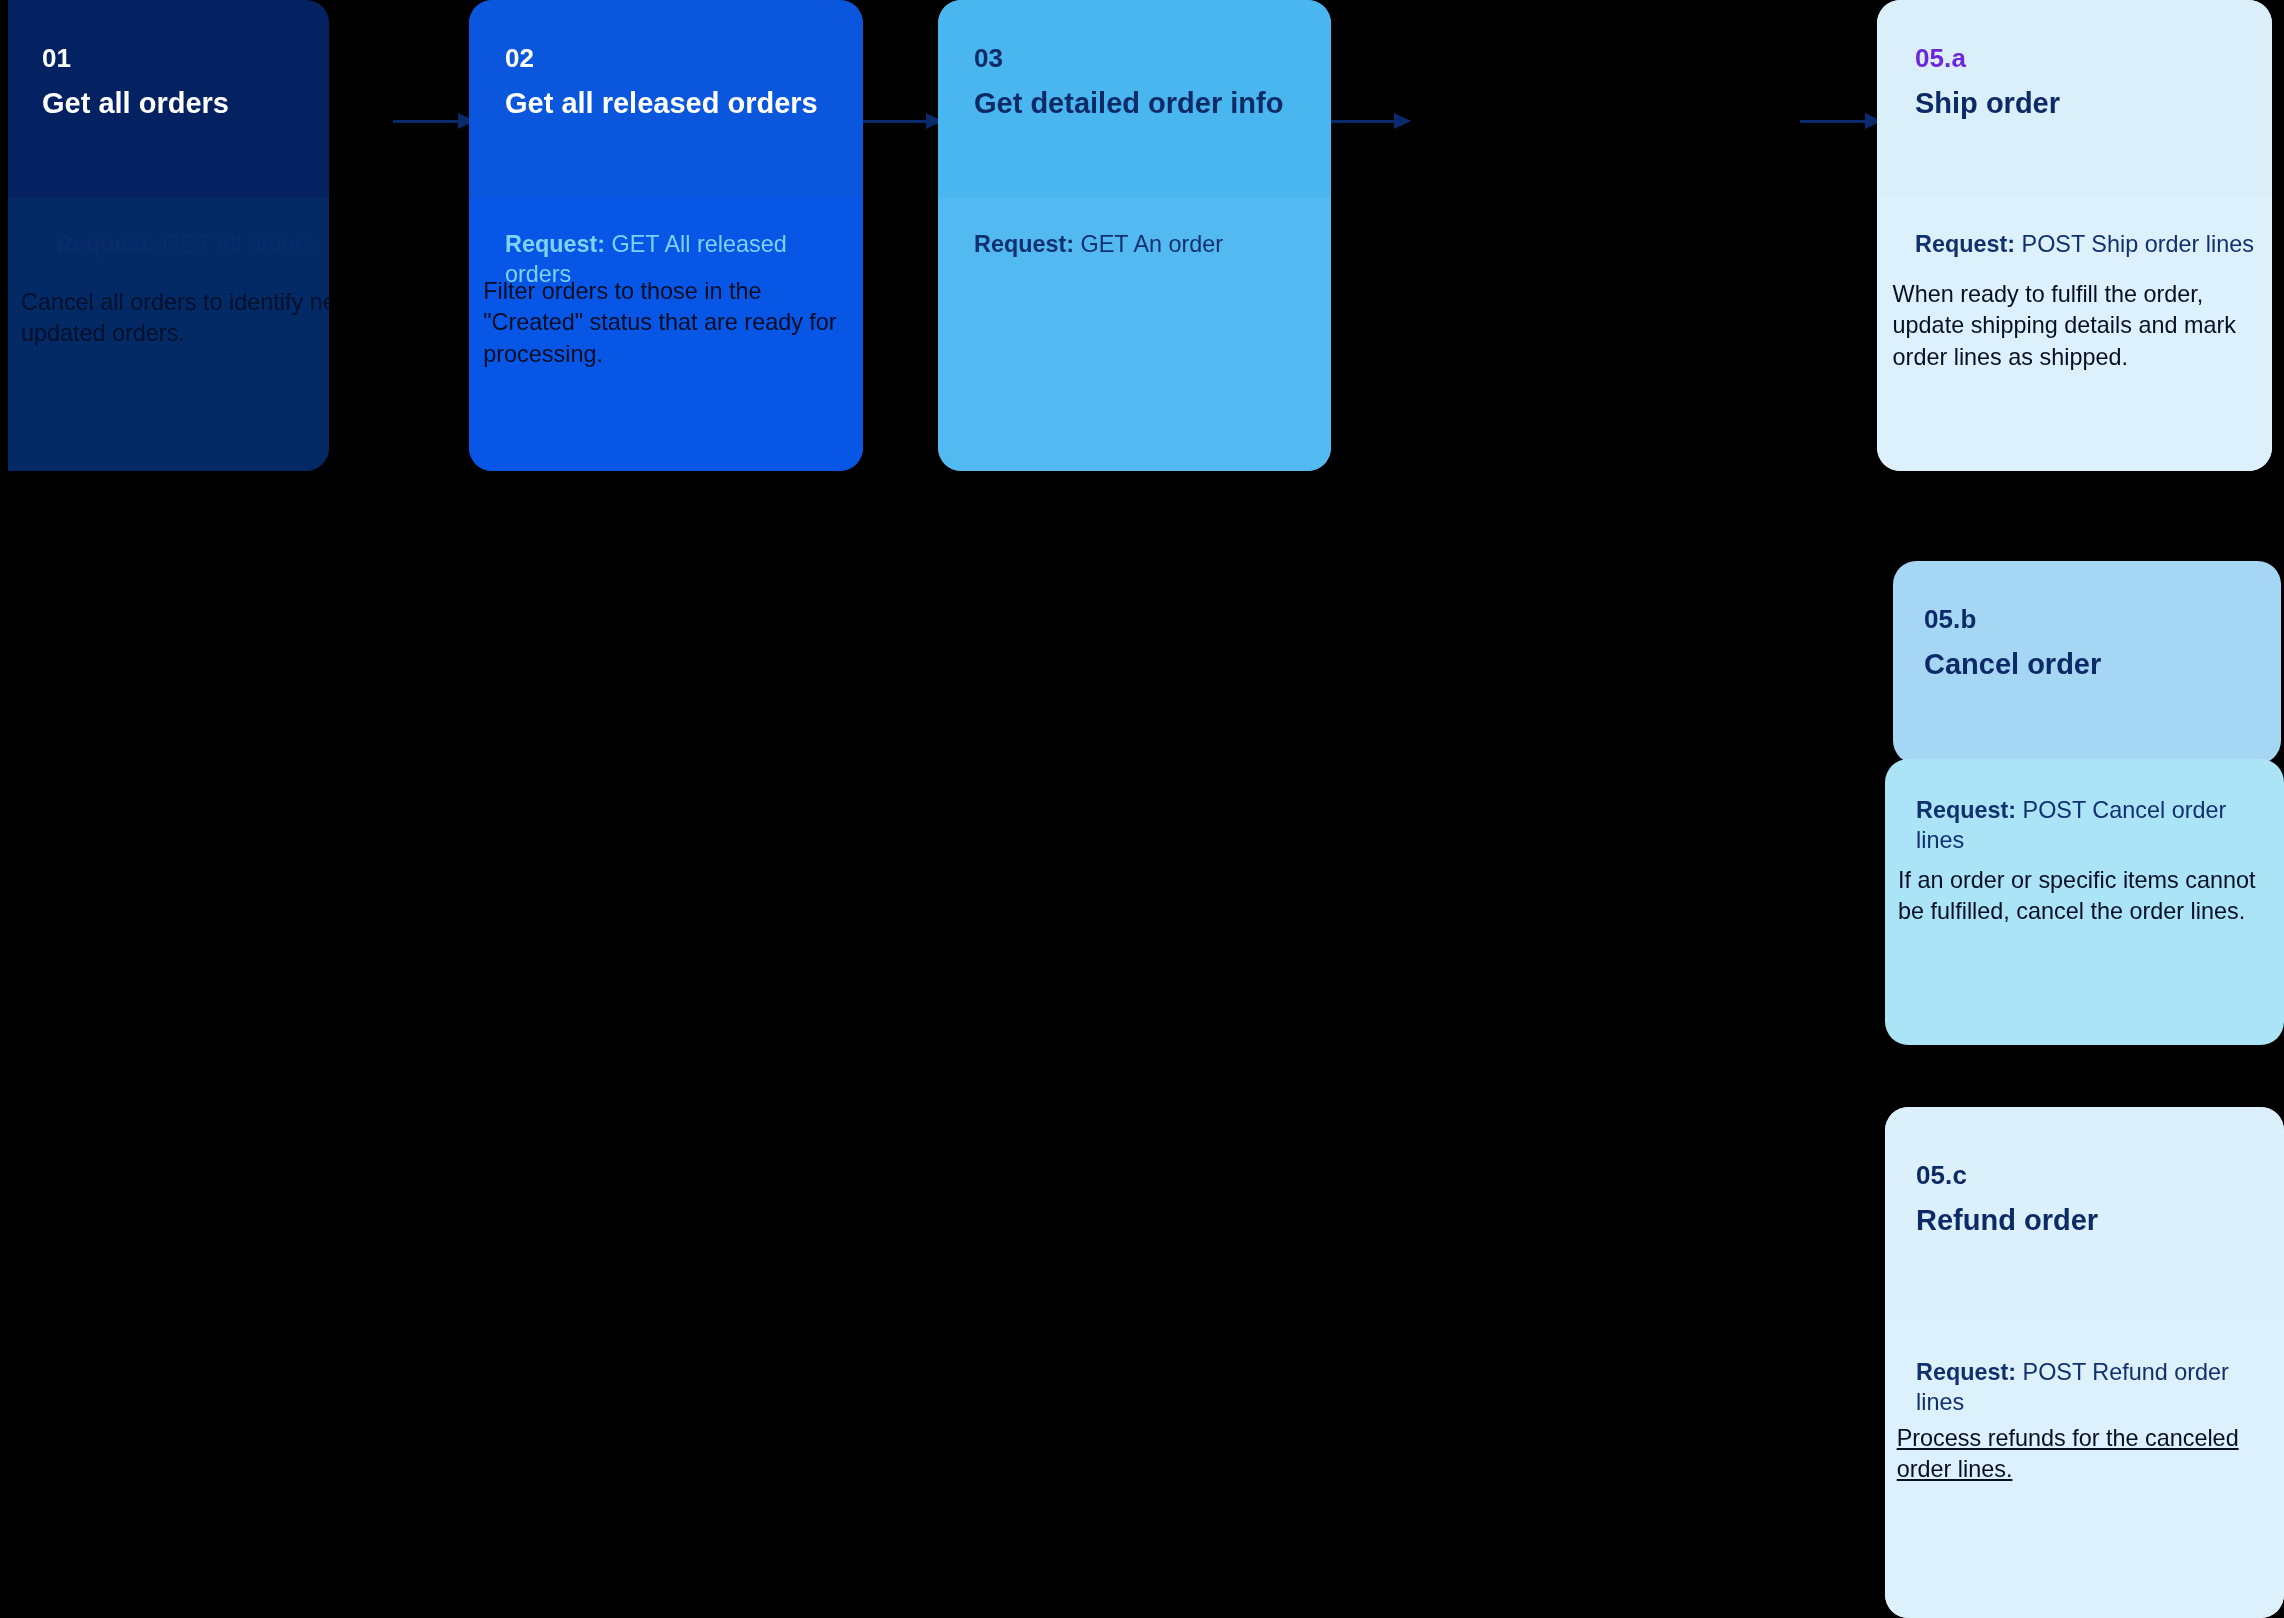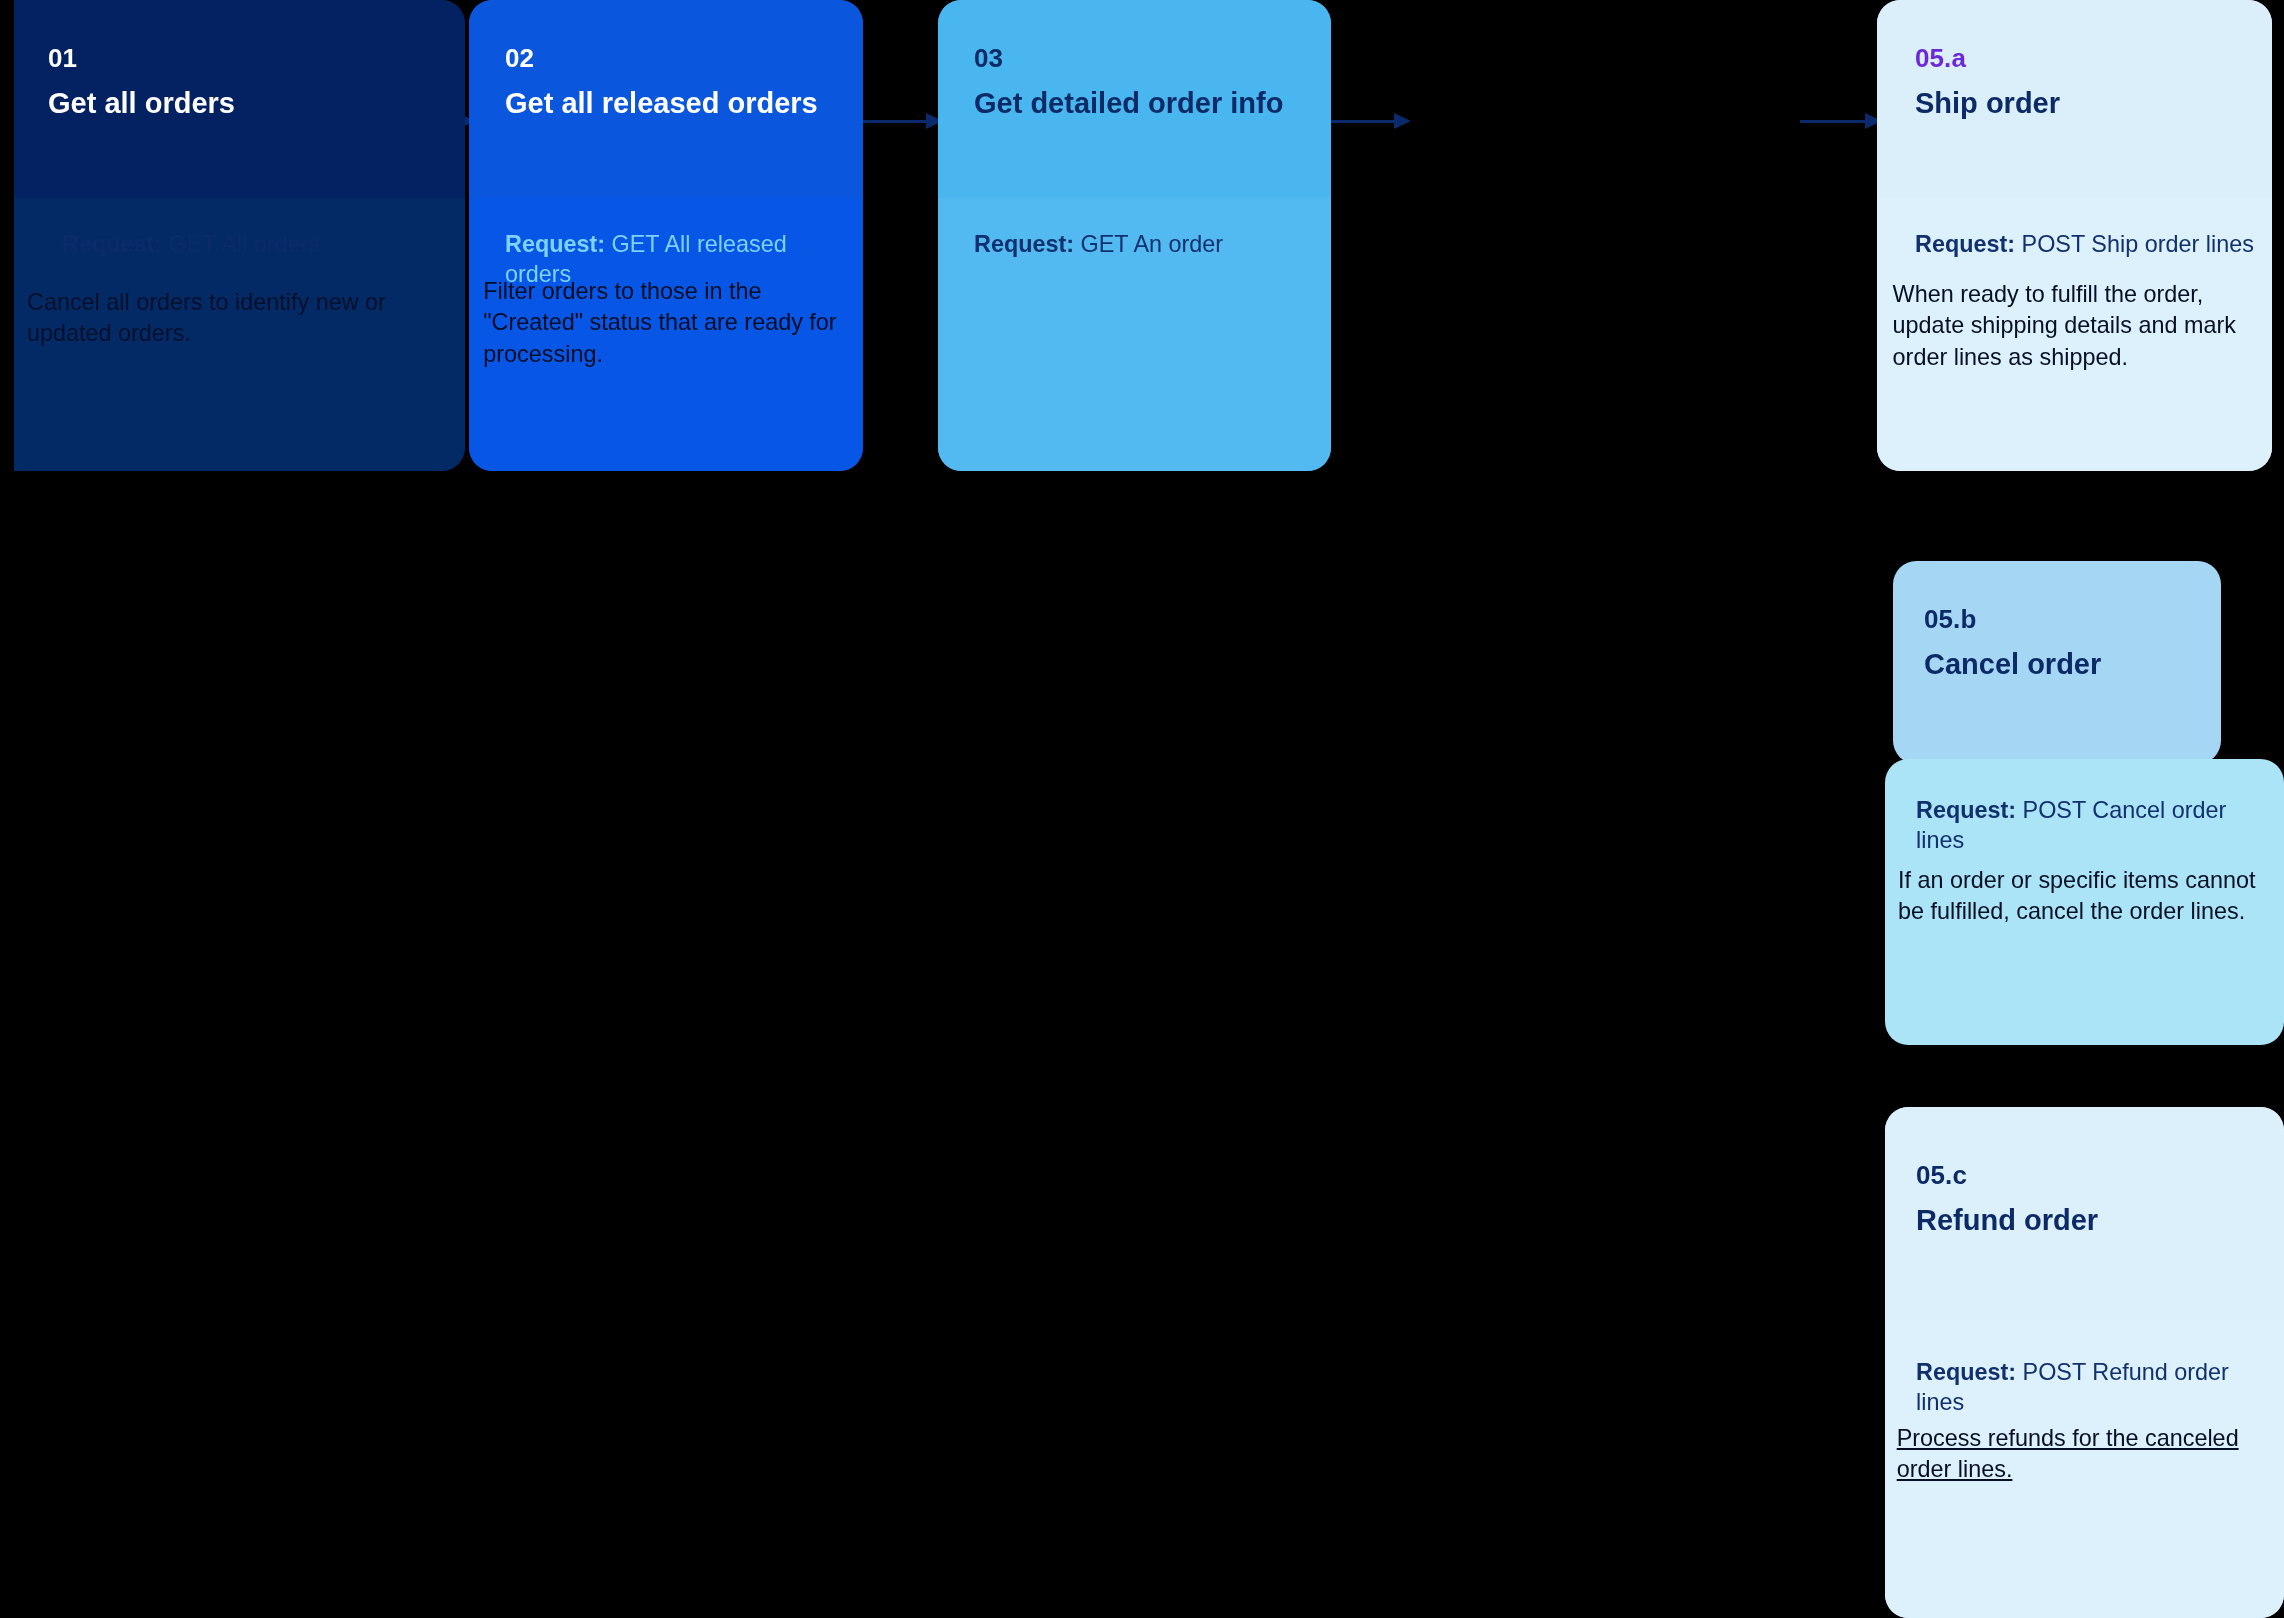--- a/index.html
+++ b/index.html
@@ -58,21 +58,21 @@
   }
   .req b { font-weight: 700; }
   .desc {
     position: absolute;
     font-weight: 400;
     line-height: 1.34;
   }
 
   
   #card-01 {
-    left: 14px; top: 0px; width: 451px; height: 471px;
+    left: 8px; top: 0px; width: 321px; height: 471px;
     background: #042161;
     border-radius: 0 23.4px 23.4px 0;
   }
   #card-01 .hdr { height: 198px; background: #042161; }
   #card-01 .bdy { top: 198px; bottom: 0; background: #042a66; }
   #card-01 .num   { left: 34px; top: 43px;  font-size: 26px;  color: #ffffff; }
   #card-01 .ttl   { left: 34px; top: 87px; font-size: 29px;  color: #ffffff; }
   #card-01 .req   { left: 48px; top: 229px; width: 325px; font-size: 23.4px; color: #0a2c6a; }
   #card-01 .desc  { left: 13px; top: 287px; width: 364px; font-size: 23.4px; color: #04102c; }
 
@@ -121,21 +121,21 @@
   #card-05a .hdr { height: 198px; background: #dbeffb; }
   #card-05a .bdy { top: 198px; bottom: 0; background: #ddf1fc; }
   #card-05a .num   { left: 38px; top: 43px;  font-size: 26px;  color: #6d28d9; }
   #card-05a .ttl   { left: 38px; top: 87px; font-size: 29px;  color: #0c2a66; }
   #card-05a .req   { left: 38px; top: 229px; width: 344px; font-size: 23.4px; color: #11306e; }
   #card-05a .desc  { left: 15.6px; top: 279px; width: 364px; font-size: 23.4px; color: #070f24; }
 
   
   #card-05b-head {
     position: absolute;
-    left: 1893px; top: 561px; width: 328px; height: 203px;
+    left: 1893px; top: 561px; width: 388px; height: 203px;
     background: #a5d7f5;
     border-radius: 23.4px;
   }
   #card-05b-body {
     position: absolute;
     left: 1885px; top: 759px; width: 399px; height: 286px;
     background: #abe3f7;
     border-radius: 23.4px;
   }
   #card-05b-head .num { left: 31px; top: 43px;  font-size: 26px; color: #0c2a66; }

